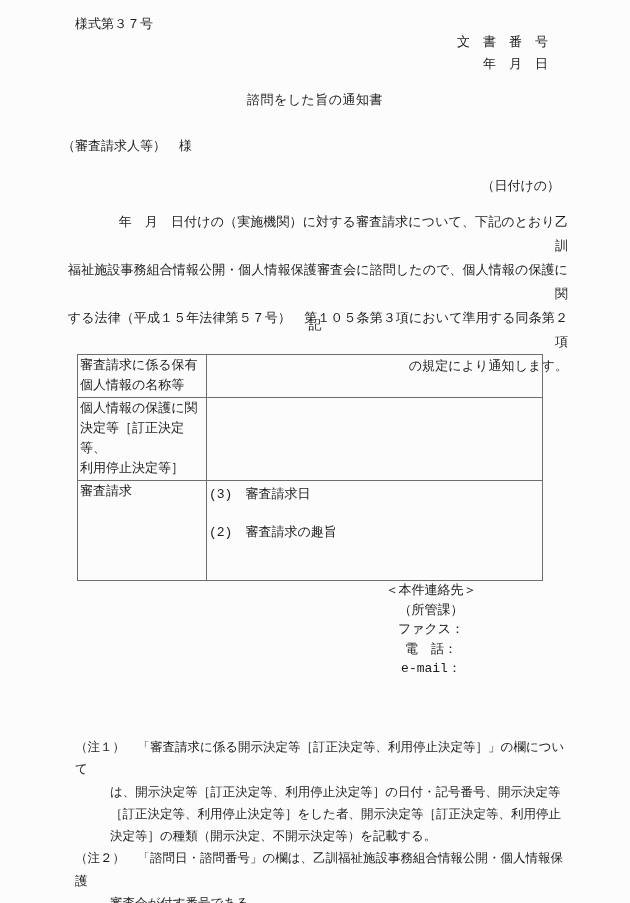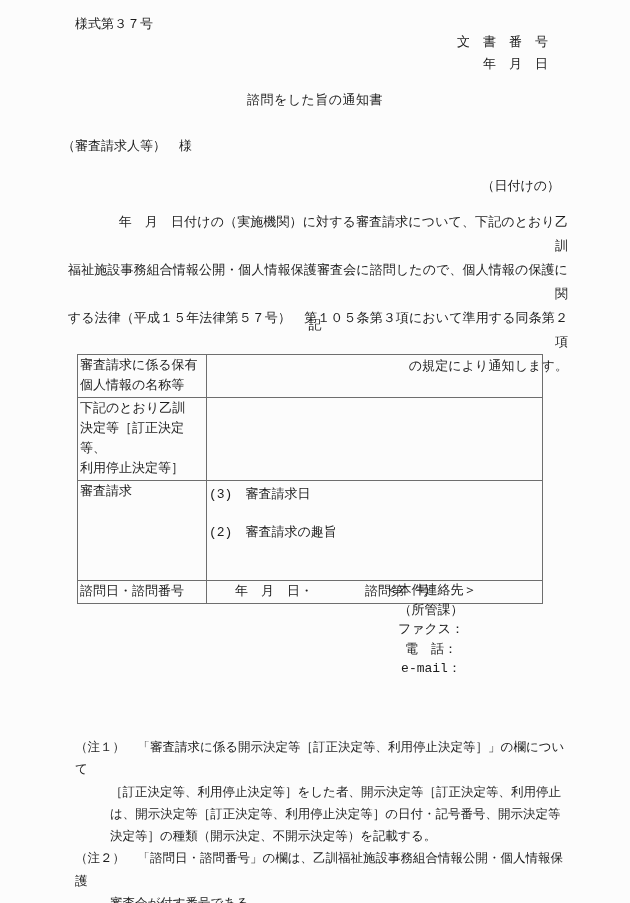--- a/index.html
+++ b/index.html
@@ -71,51 +71,47 @@
       <tbody>
           <tr class="r1">
         <td class="label-col">
           <div>審査請求に係る保有</div>
           <div>個人情報の名称等</div>
         </td>
         <td></td>
       </tr>
       <tr class="r2">
         <td class="label-col">
-          <div>下記のとおり乙訓</div>
+          <div>個人情報の保護に関</div>
           <div>決定等［訂正決定等、</div>
           <div>利用停止決定等］</div>
         </td>
         <td></td>
       </tr>
       <tr class="r3">
         <td class="label-col">審査請求</td>
         <td>
           <div class="item1">(3)　審査請求日</div>
           <div class="item2">(2)　審査請求の趣旨</div>
         </td>
-      </tr>
-      <tr class="r4">
-        <td class="label-col">諮問日・諮問番号</td>
-        <td>　　年　月　日・　　　　諮問第　号</td>
       </tr>
     </tbody>
       </table>
   </div>
 
   <div class="abs contact">
     <div>＜本件連絡先＞</div>
     <div>（所管課）</div>
     <div>ファクス：</div>
     <div>電　話：</div>
     <div>e-mail：</div>
   </div>
 
   <div class="abs notes">
     <div>（注１）　「審査請求に係る開示決定等［訂正決定等、利用停止決定等］」の欄について</div>
+    <div class="cont">は、開示決定等［訂正決定等、利用停止決定等］の日付・記号番号、開示決定等</div>
     <div class="cont">［訂正決定等、利用停止決定等］をした者、開示決定等［訂正決定等、利用停止</div>
-    <div class="cont">は、開示決定等［訂正決定等、利用停止決定等］の日付・記号番号、開示決定等</div>
     <div class="cont">決定等］の種類（開示決定、不開示決定等）を記載する。</div>
     <div>（注２）　「諮問日・諮問番号」の欄は、乙訓福祉施設事務組合情報公開・個人情報保護</div>
     <div class="cont">審査会が付す番号である。</div>
   </div>
 
 </div>
 
 </body></html>

